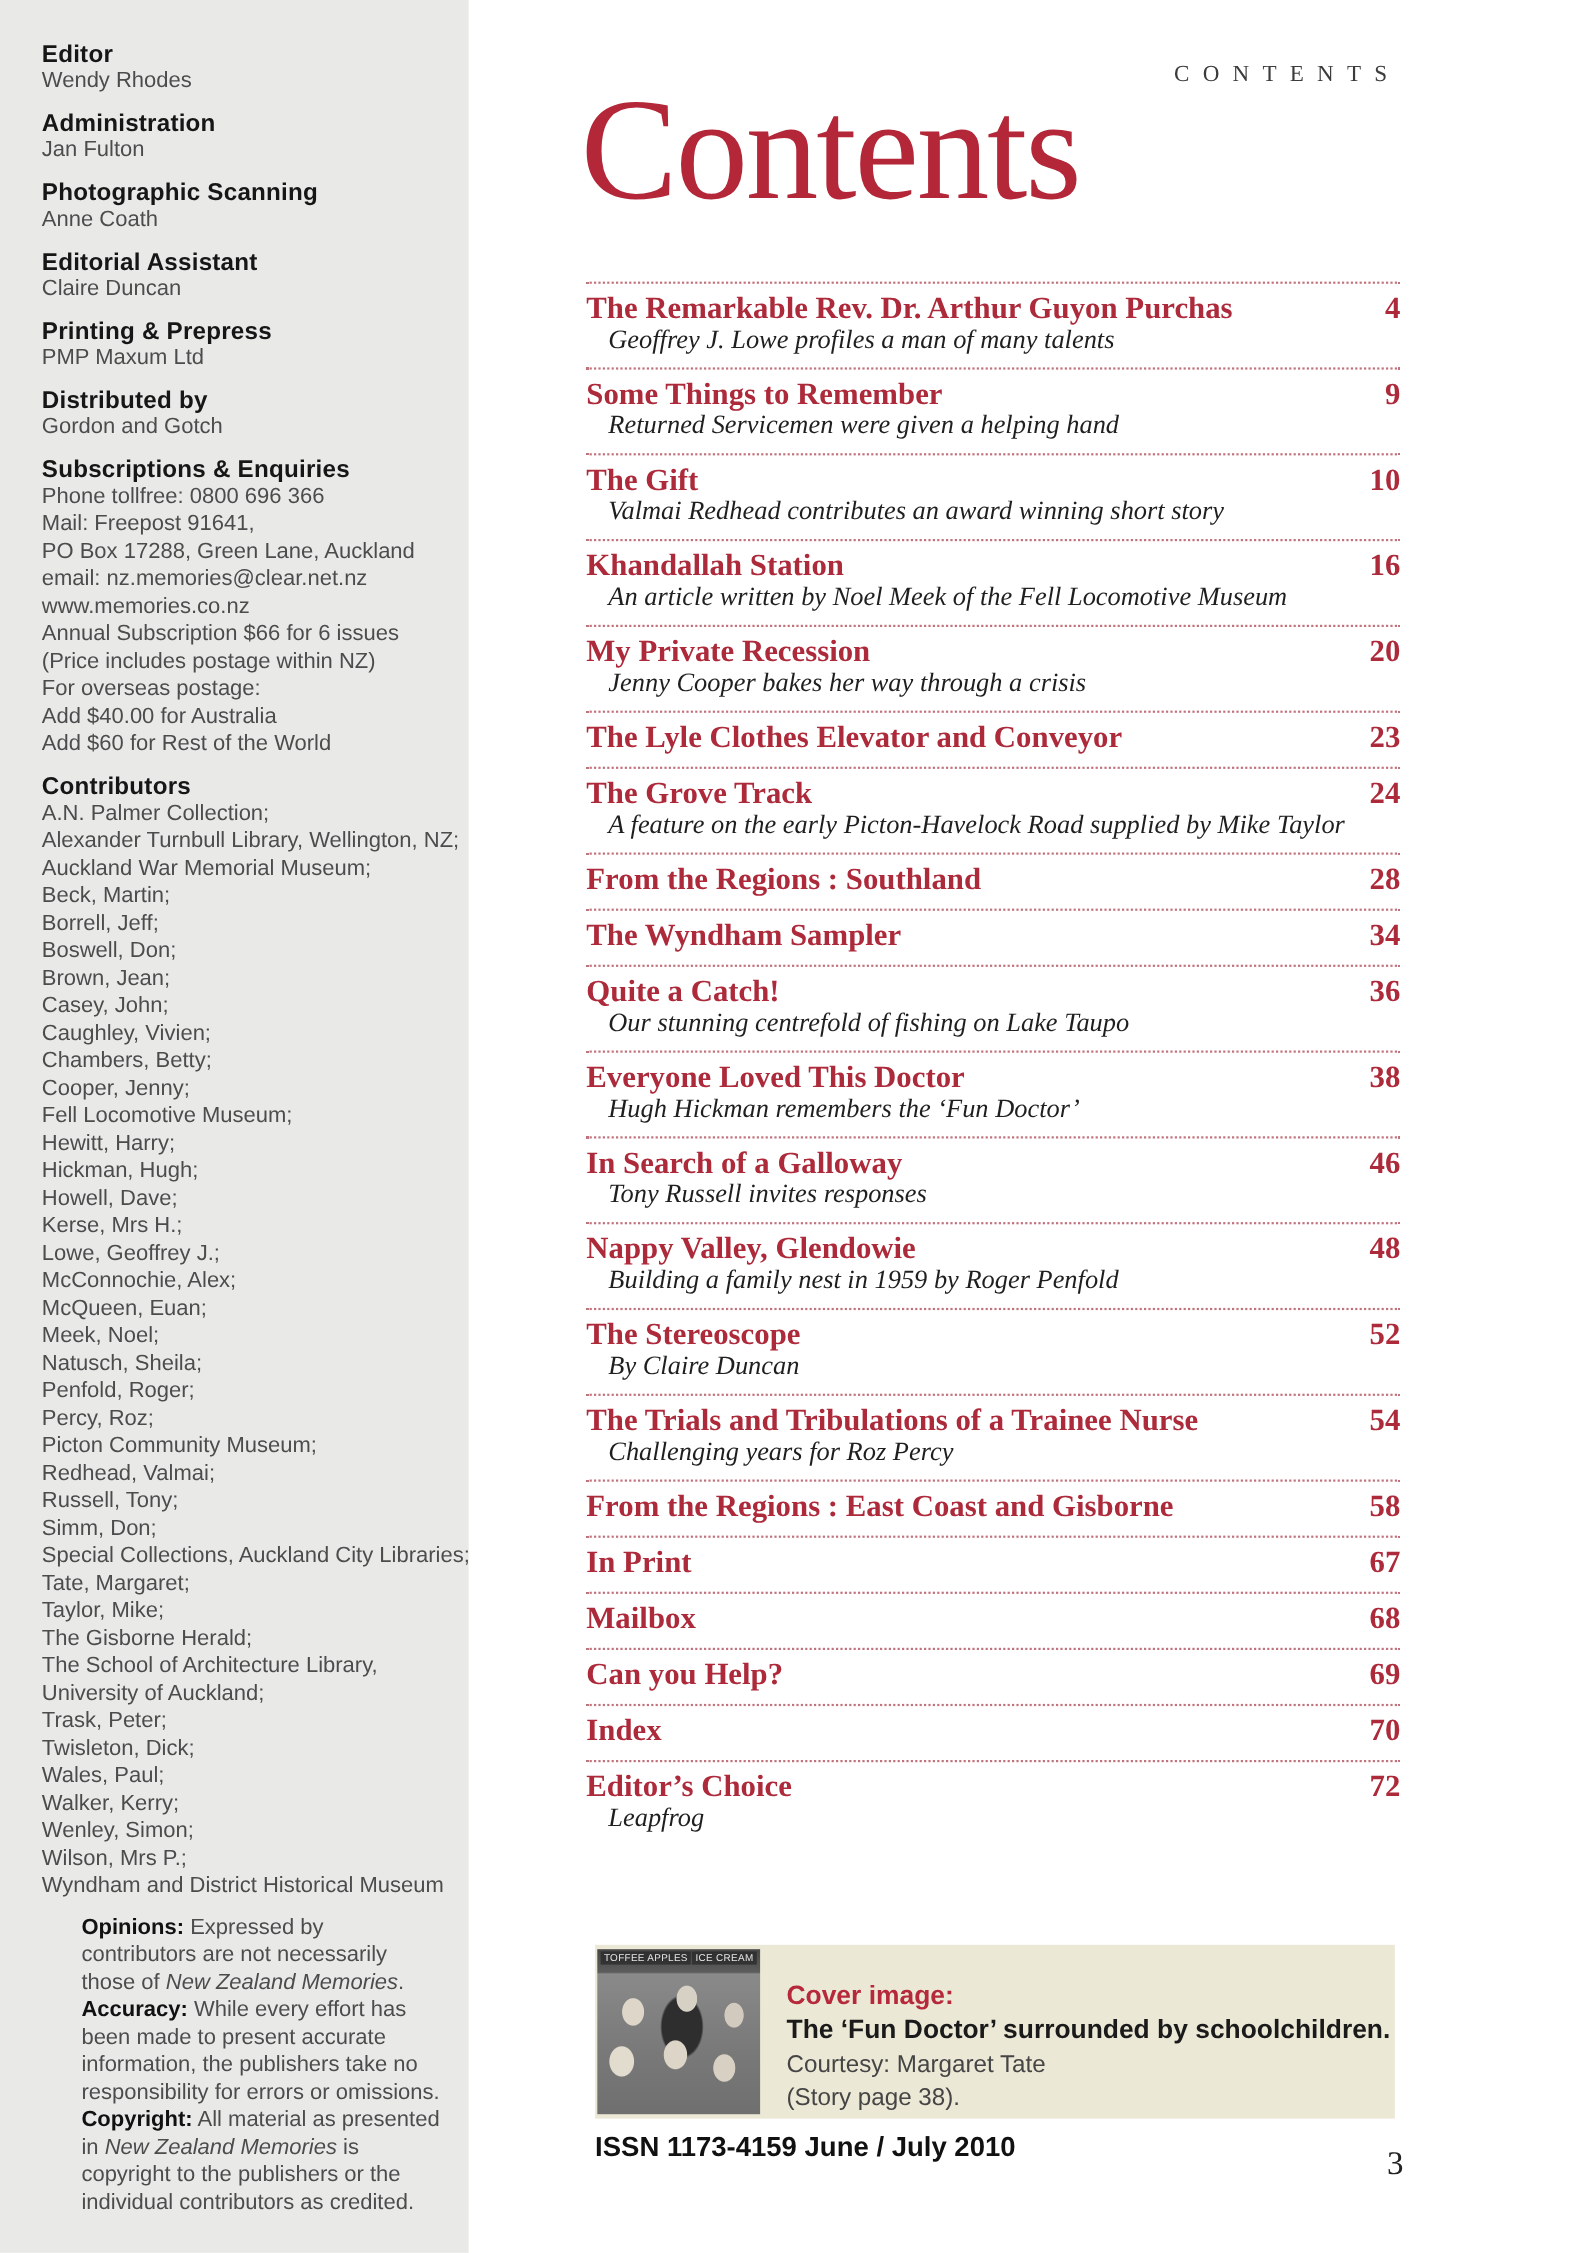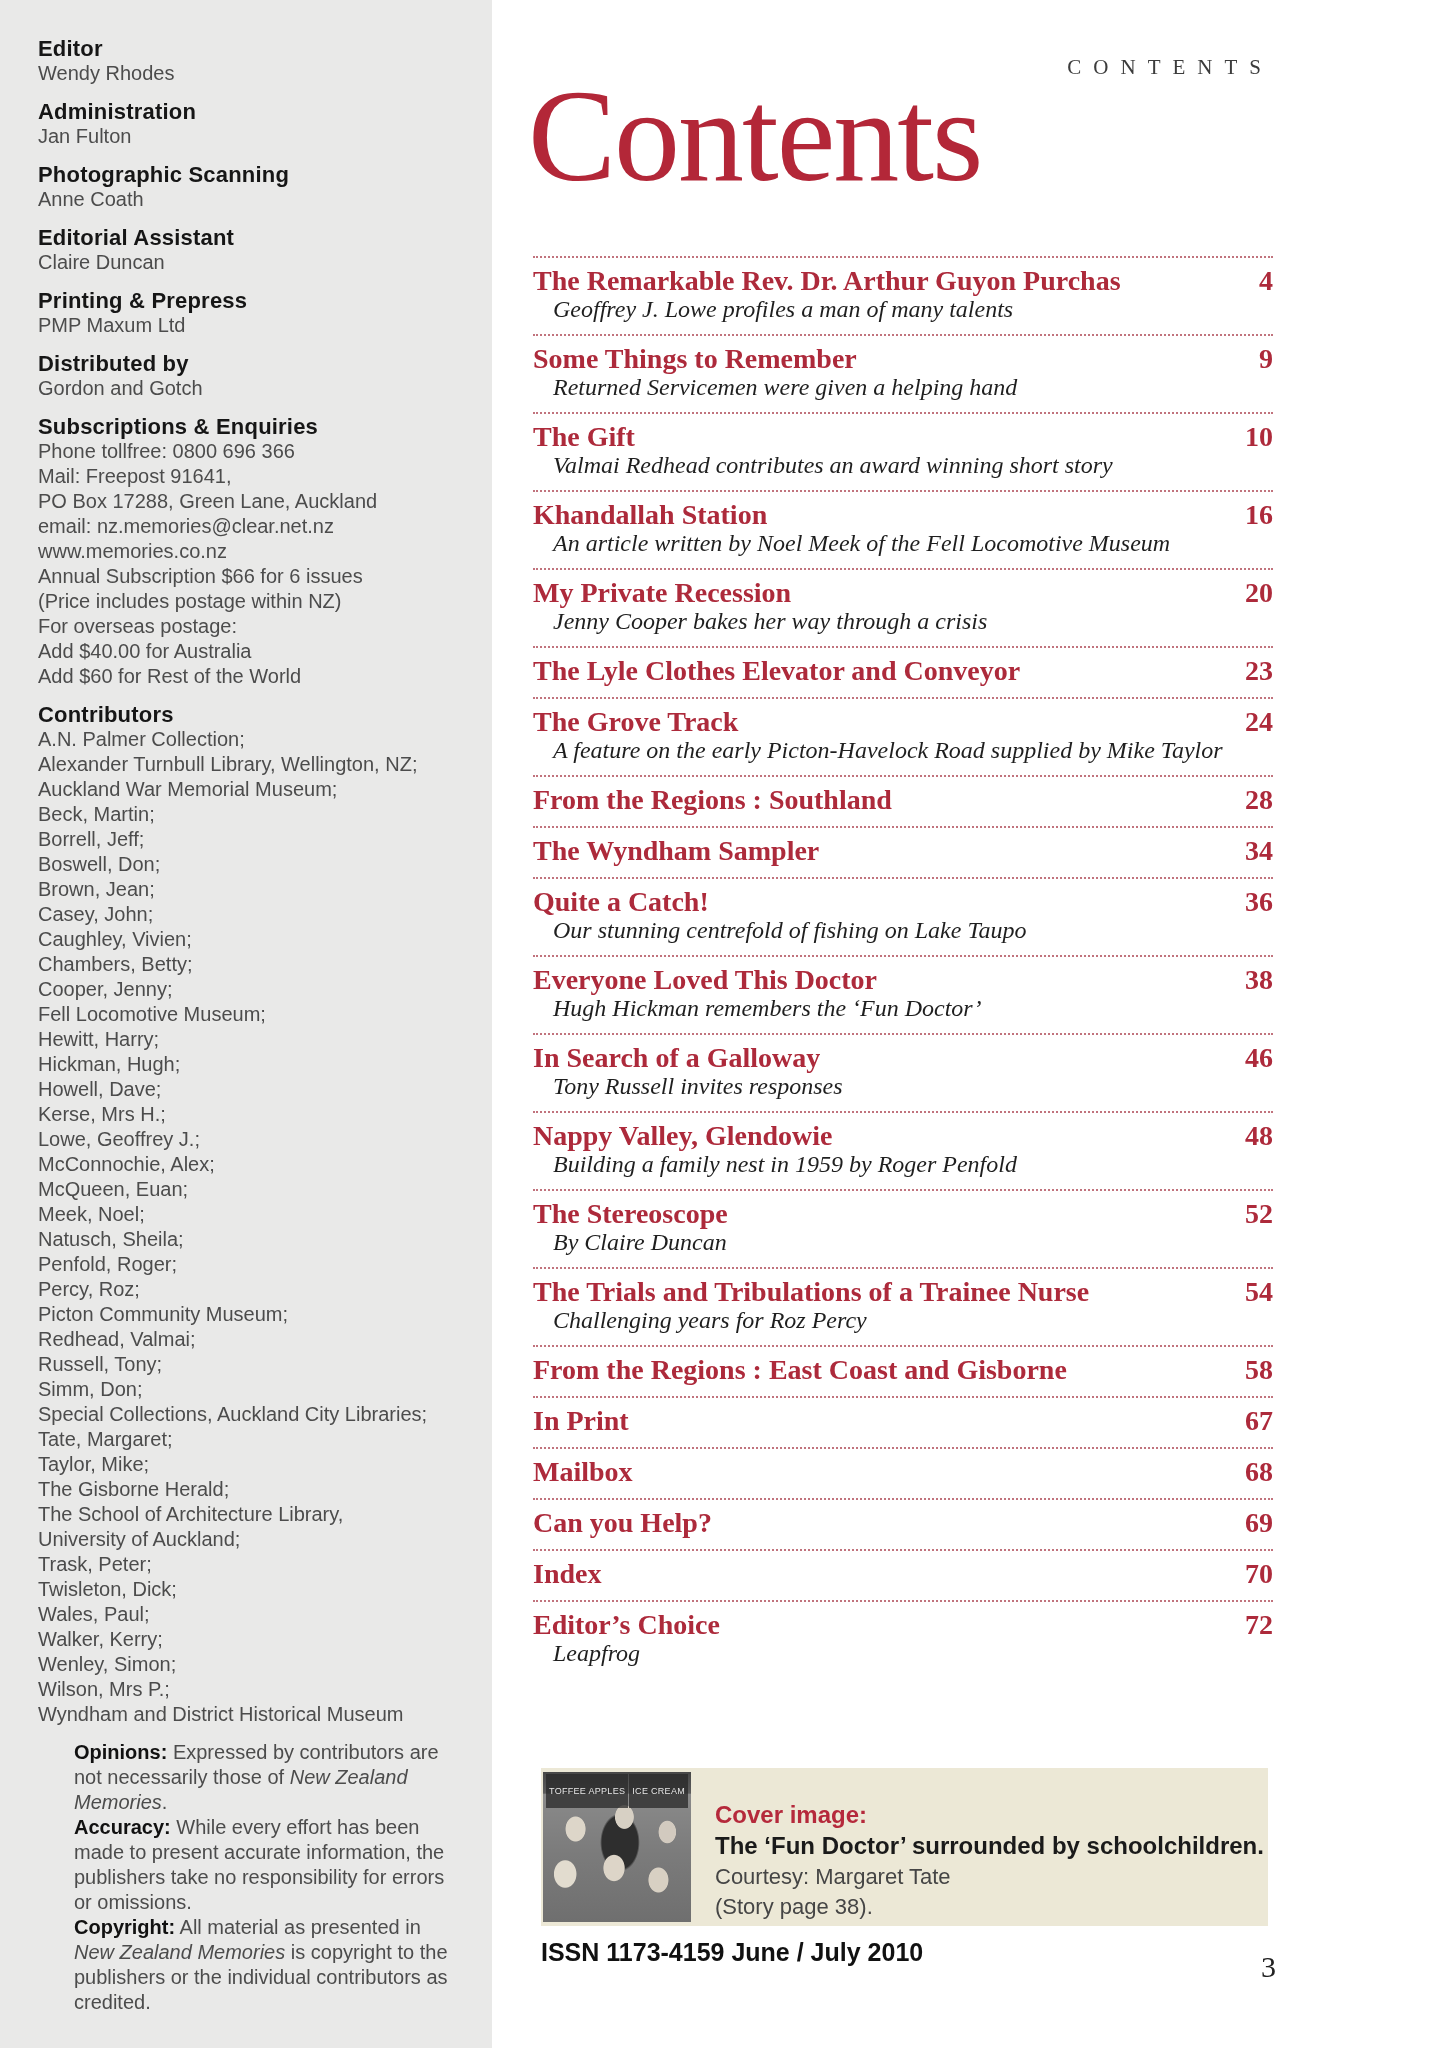--- a/index.html
+++ b/index.html
@@ -2,21 +2,21 @@
 <html><head>
 <meta charset="utf-8">
 <style>
   html,body{margin:0;padding:0;}
   body{
     width:1448px;height:2048px;position:relative;background:#ffffff;
     font-family:"Liberation Sans",sans-serif;overflow:hidden;
   }
   
   .sidebar{
-    position:absolute;left:0;top:0;width:492px;height:2048px;
+    position:absolute;left:0;top:0;width:426px;height:2048px;
     background:#e9e9e8;box-sizing:border-box;
     padding:36px 26px 20px 38px;
   }
   .block{margin-bottom:13px;}
   .blabel{
     font-size:22px;line-height:25px;font-weight:bold;color:#161616;
     letter-spacing:.2px;
   }
   .bline{
     font-size:20px;line-height:25px;color:#4c4c4c;white-space:nowrap;
@@ -76,21 +76,21 @@
       radial-gradient(ellipse 16px 20px at 78% 72%, #d8d0c3 0 60%, rgba(0,0,0,0) 65%),
       radial-gradient(ellipse 30px 44px at 52% 47%, #2e2e2e 0 60%, rgba(0,0,0,0) 66%),
       linear-gradient(180deg,#474747 0%,#5c5c5c 14%,#8a8a8a 15%,#7b7b7b 55%,#6f6f6f 100%);
   }
   .signs{
     position:absolute;top:2px;left:0;right:0;display:flex;justify-content:space-between;
     padding:0 3px;
   }
   .sign{
     font-size:9px;line-height:10px;color:#e6e6e6;background:rgba(40,40,40,.75);
-    padding:12px 3px;letter-spacing:.3px;white-space:nowrap;
+    padding:1px 3px;letter-spacing:.3px;white-space:nowrap;
   }
   .cover-text{padding:32px 0 0 24px;}
   .cover-label{
     font-size:24px;line-height:30px;font-weight:bold;color:#b5293b;
   }
   .cover-title{
     font-size:24px;line-height:32px;font-weight:bold;color:#1a1a1a;
   }
   .cover-line{
     font-size:22px;line-height:30px;color:#454545;

